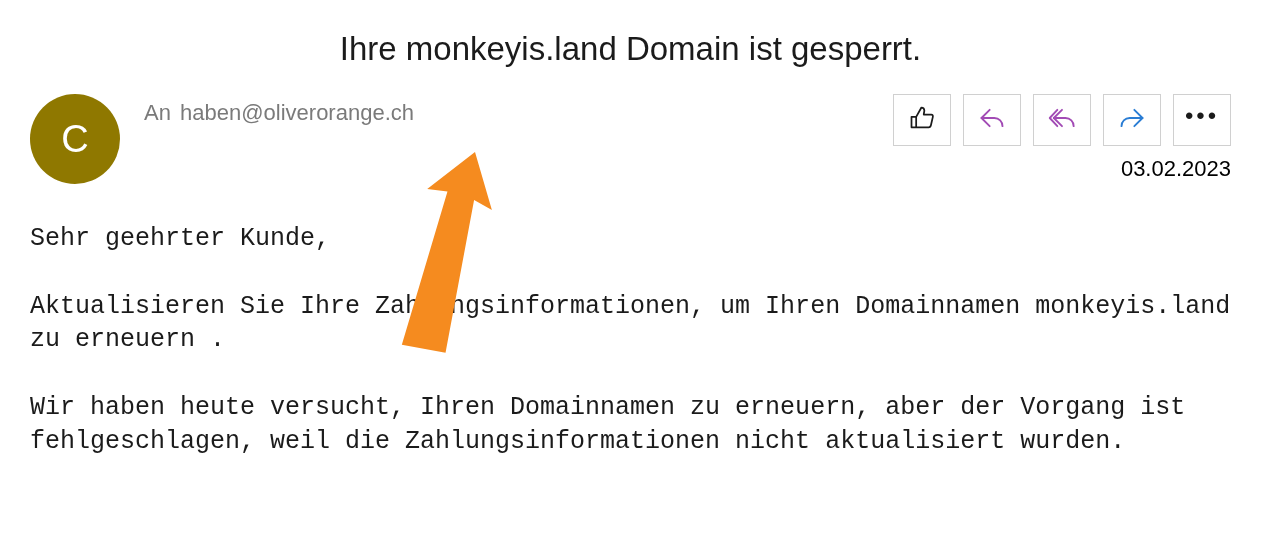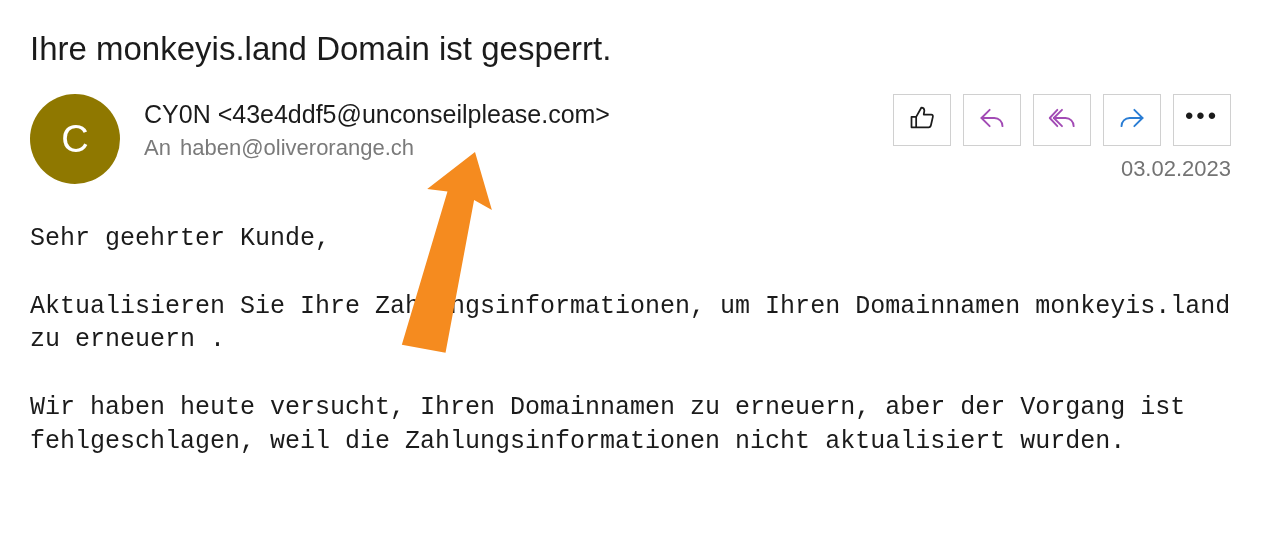--- a/index.html
+++ b/index.html
@@ -15,20 +15,21 @@
   .wrap {
     padding: 30px 30px 0 30px;
     box-sizing: border-box;
     position: relative;
   }
   .subject {
     font-size: 33px;
     font-weight: 400;
     color: #1b1b1b;
     margin: 0 0 26px 0;
+    text-align: center;
   }
   .header-row {
     display: flex;
     align-items: flex-start;
     position: relative;
   }
   .avatar {
     width: 90px;
     height: 90px;
     border-radius: 50%;
@@ -70,21 +71,21 @@
     background: #ffffff;
     display: flex;
     align-items: center;
     justify-content: center;
     cursor: pointer;
   }
   .action-btn svg { width: 28px; height: 28px; }
   .date {
     text-align: right;
     font-size: 22px;
-    color: #737373;
+    color: #000000;
     margin-top: 10px;
   }
   .right-col {
     display: flex;
     flex-direction: column;
     align-items: flex-end;
   }
   .body-text {
     font-family: "Consolas","Courier New",monospace;
     font-size: 25px;
@@ -108,24 +109,20 @@
 
   <h1 class="subject">Ihre monkeyis.land Domain ist gesperrt.</h1>
 
   <div class="header-row">
 
     <div class="avatar">
       <span>C</span>
     </div>
 
     <div class="sender-block">
-      <div class="sender-line">
-        <span>CY0N</span>
-        <span>&lt;43e4ddf5@unconseilplease.com&gt;</span>
-      </div>
       <div class="recip-line">
         <span class="recip-label">An</span>
         <span>haben@oliverorange.ch</span>
       </div>
     </div>
 
     <div class="right-col">
       <div class="actions">
         <div class="action-btn">
           <span>

